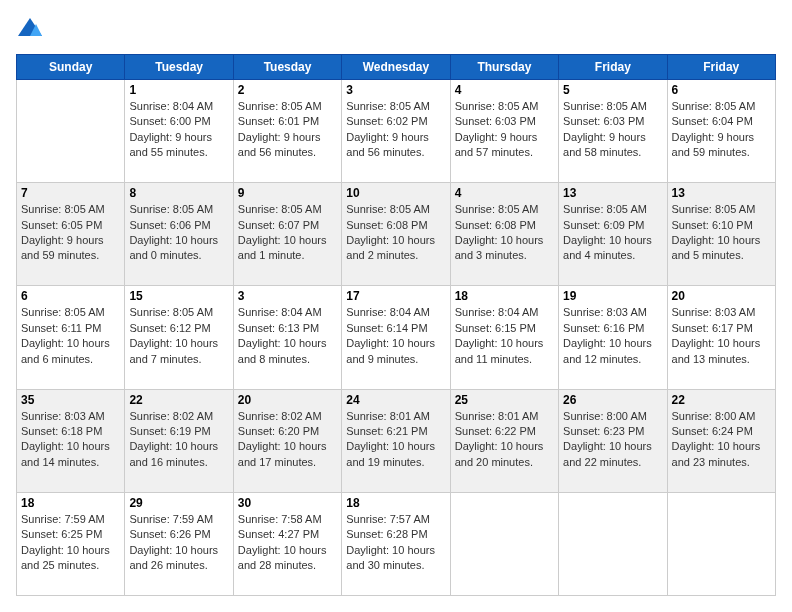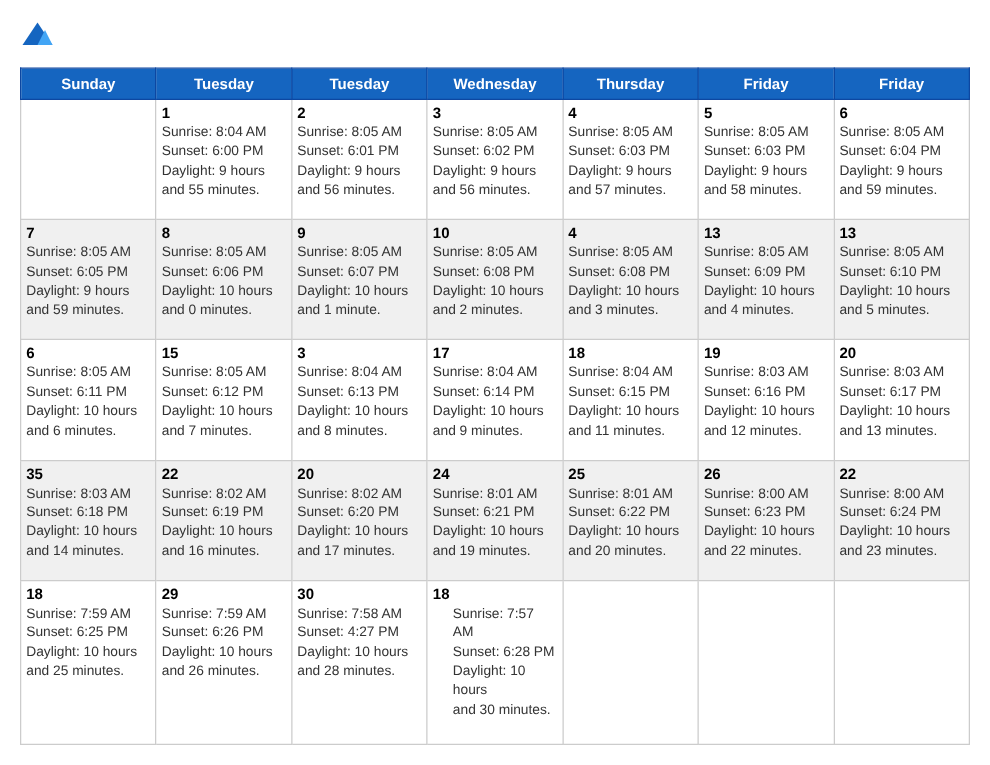--- a/index.html
+++ b/index.html
@@ -349,21 +349,21 @@
           </td>
           <td>
             <span class="day-number">30</span>
             <div class="day-info" style="white-space: pre-line;">Sunrise: 7:58 AM
 Sunset: 4:27 PM
 Daylight: 10 hours
 and 28 minutes.</div>
           </td>
           <td>
             <span class="day-number">18</span>
-            <div class="day-info" style="white-space: pre-line; margin-left: 16px;">Sunrise: 7:57 AM
+            <div class="day-info" style="white-space: pre-line;">Sunrise: 7:57 AM
 Sunset: 6:28 PM
 Daylight: 10 hours
 and 30 minutes.</div>
           </td>
           <td class="empty-cell"></td>
           <td class="empty-cell"></td>
           <td class="empty-cell"></td>
         </tr>
       </tbody>
   </table>

